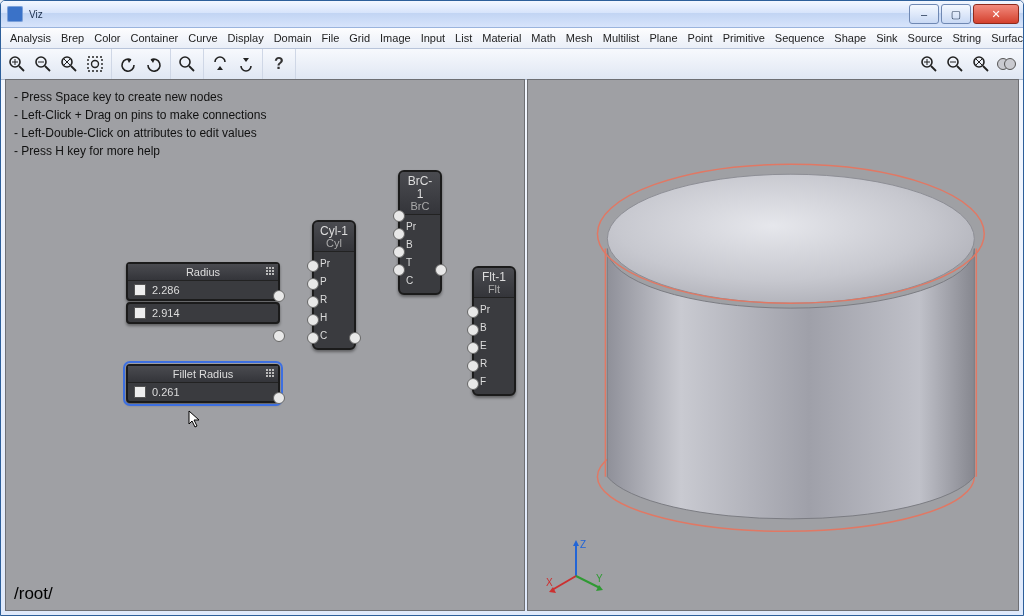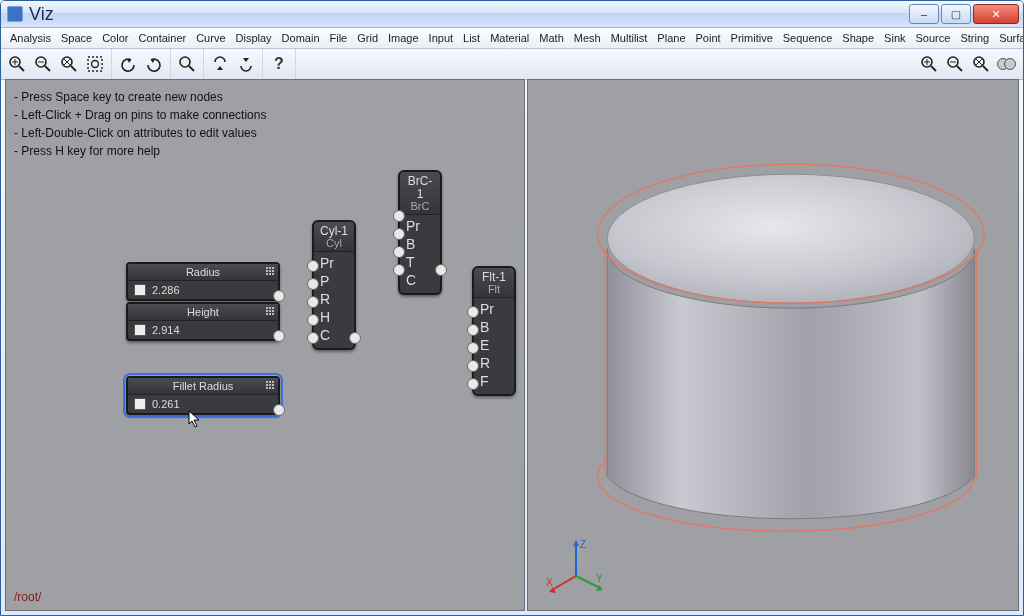--- a/index.html
+++ b/index.html
@@ -3,21 +3,21 @@
 <meta charset="utf-8">
 <style>
   html, body { margin:0; padding:0; width:1024px; height:616px; font-family: "Segoe UI", Tahoma, sans-serif; font-size:12px; color:#222; overflow:hidden; background:#e8ecf3; }
   
   .window { position:absolute; inset:0; border:1px solid #2d5f9a; border-radius:5px 5px 0 0; overflow:hidden;
             background:linear-gradient(#f6f9ff,#dfe9fb); }
   .titlebar { height:26px; display:flex; align-items:center; padding:0 4px;
               background:linear-gradient(#f3f7ff 0%, #d7e4fb 45%, #c1d4f3 46%, #d7e4fb 100%);
               border-bottom:1px solid #9ab4dd; }
   .app-icon { width:16px; height:16px; margin:0 6px 0 2px; background:#3a72c8; border-radius:2px; box-shadow:inset 0 0 0 1px #fff5; }
-  .title-text { flex:1; font-size:18px; color:#1b2e4b; }
+  .title-text { flex:1; font-size:10px; color:#1b2e4b; }
   .win-btns { display:flex; gap:2px; }
   .win-btn { width:28px; height:18px; border:1px solid #6f88b3; border-radius:3px;
              background:linear-gradient(#f4f8ff,#c9d9f4); display:flex; align-items:center; justify-content:center;
              font-size:11px; color:#1b2e4b; cursor:default; }
   .win-btn.close { width:44px; background:linear-gradient(#f28b7e,#d4412e); color:#fff; border-color:#8e2a1c;}
   
   .menubar { height:20px; background:linear-gradient(#fdfdfe,#e9eef7); border-bottom:1px solid #b8c4da;
              display:flex; align-items:center; padding:0 4px; gap:0; font-size:11px; color:#222; white-space:nowrap;}
   .menubar span { padding:2px 5px; }
   
@@ -27,30 +27,30 @@
   .tool { width:20px; height:20px; display:flex; align-items:center; justify-content:center; color:#333; }
   .tool svg { display:block; }
   
   .client { position:absolute; top:78px; left:4px; right:4px; bottom:4px; display:flex;border-radius:23px; }
   .panel { position:relative; background:#9fa0a4; border:1px solid #6e6f73; }
   .panel.left { flex:0 0 518px; }
   .panel.right { flex:1; margin-left:2px; }
   
   .help-lines { position:absolute; top:8px; left:8px; font-size:12px; color:#111; line-height:18px; }
   
-  .breadcrumb { position:absolute; bottom:6px; left:8px; font-size:12px; color:#7f1d1d; }
+  .breadcrumb { position:absolute; bottom:6px; left:8px; font-size:17px; color:#000000; }
   
   .node { position:absolute; border:2px solid #1b1b1b; border-radius:6px; background:#3a3b3f;
           box-shadow:0 2px 3px rgba(0,0,0,.4); }
   .node .header { text-align:center; padding:3px 6px 1px; color:#ddd; font-size:12px; line-height:13px;
                   border-bottom:1px solid #222; background:linear-gradient(#4a4b50,#34353a);
                   border-radius:4px 4px 0 0;}
   .node .header .sub { display:block; font-size:11px; color:#aaa; margin-top:-1px;}
   .node .ports { display:flex; flex-direction:column; gap:2px; padding:3px 6px 5px; }
-  .node .port { display:flex; align-items:center; justify-content:space-between; color:#ddd; font-size:14px; height:16px;}
+  .node .port { display:flex; align-items:center; justify-content:space-between; color:#ddd; font-size:10px; height:16px;}
   .pin { width:10px; height:10px; border-radius:50%; background:#e8e8e8; border:1px solid #666; position:absolute; }
   
   .param { position:absolute; width:150px; border:2px solid #1b1b1b; border-radius:4px;
            background:#3a3b3f; box-shadow:0 2px 3px rgba(0,0,0,.4); }
   .param.selected { outline:2px solid #3d6fe0; outline-offset:1px; }
   .param .ptitle { background:linear-gradient(#4a4b50,#34353a); color:#ddd; font-size:11px; text-align:center;
                    padding:2px 4px; border-bottom:1px solid #222; position:relative;}
   .param .pval { display:flex; align-items:center; gap:6px; padding:3px 6px; color:#ddd; font-size:11px;}
   .param .chk { width:10px; height:10px; background:#eee; border:1px solid #555;}
   .grip { position:absolute; right:4px; top:3px; display:grid; grid-template-columns:repeat(3,2px); grid-auto-rows:2px; gap:1px;}
@@ -80,21 +80,21 @@
           <span>▢</span>
         </div>
       <div class="win-btn close">
           <span>✕</span>
         </div>
     </div>
   </div>
 
   <div class="menubar">
     <span>Analysis</span>
-    <span>Space</span>
+    <span>Brep</span>
     <span>Color</span>
     <span>Container</span>
     <span>Curve</span>
     <span>Display</span>
     <span>Domain</span>
     <span>File</span>
     <span>Grid</span>
     <span>Image</span>
     <span>Input</span>
     <span>List</span>
@@ -262,42 +262,28 @@
             </span>
         </div>
         <div class="pval">
           <span class="chk"></span>
           <span>2.286</span>
         </div>
         <span class="pin" style="right:-7px; top:26px;"></span>
       </div>
 
       <div class="param" style="left:120px; top:222px;">
-        <div class="ptitle">
-          <span>Height</span>
-          <span class="grip">
-              <i></i>
-              <i></i>
-              <i></i>
-              <i></i>
-              <i></i>
-              <i></i>
-              <i></i>
-              <i></i>
-              <i></i>
-            </span>
-        </div>
         <div class="pval">
           <span class="chk"></span>
           <span>2.914</span>
         </div>
         <span class="pin" style="right:-7px; top:26px;"></span>
       </div>
 
-      <div class="param selected" style="left:120px; top:296px;">
+      <div class="param selected" style="left:120px; top:284px;">
         <div class="ptitle">
           <span>Fillet Radius</span>
           <span class="grip">
               <i></i>
               <i></i>
               <i></i>
               <i></i>
               <i></i>
               <i></i>
               <i></i>

